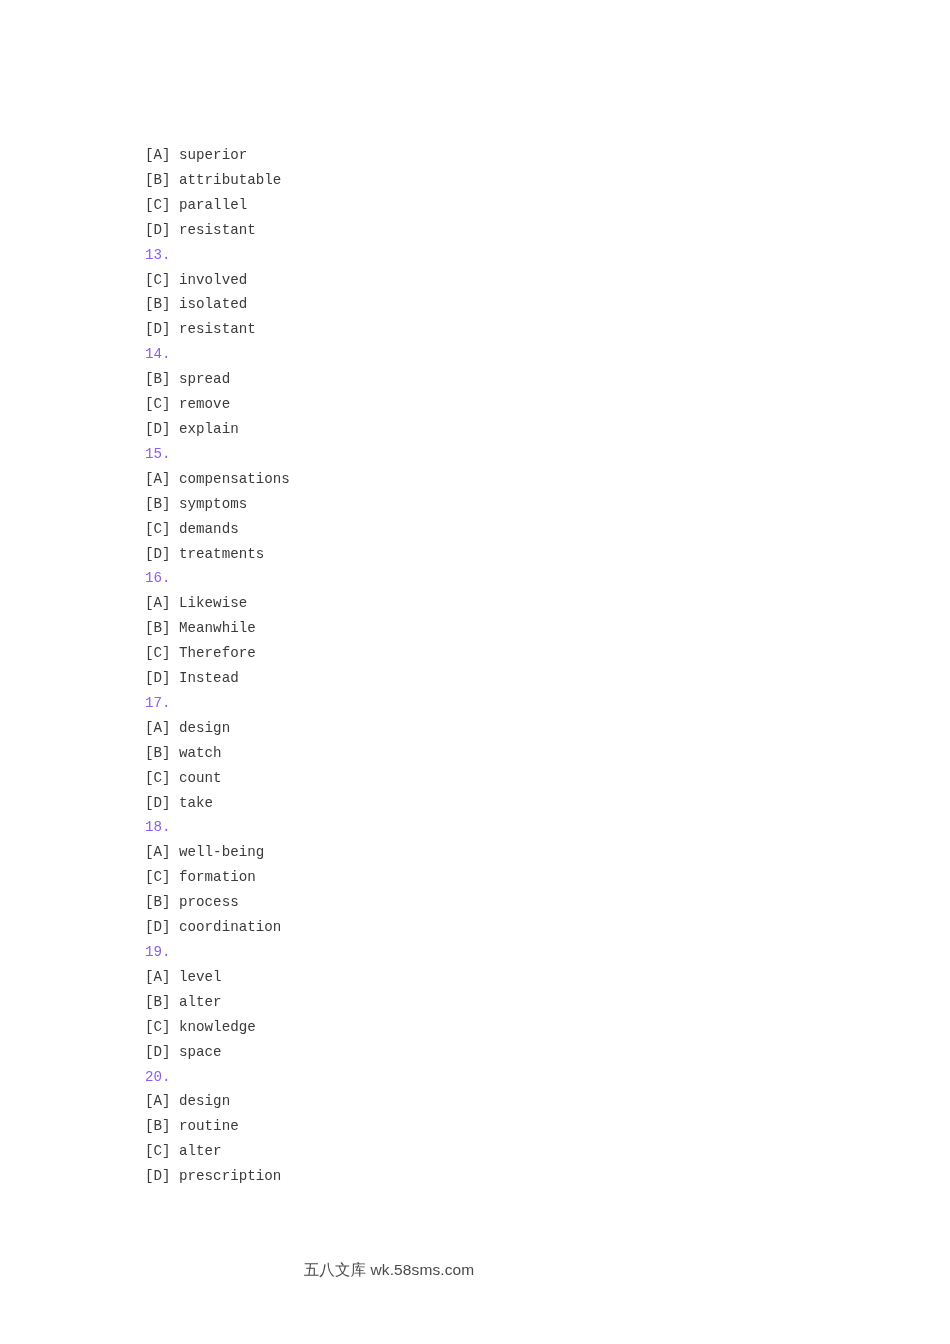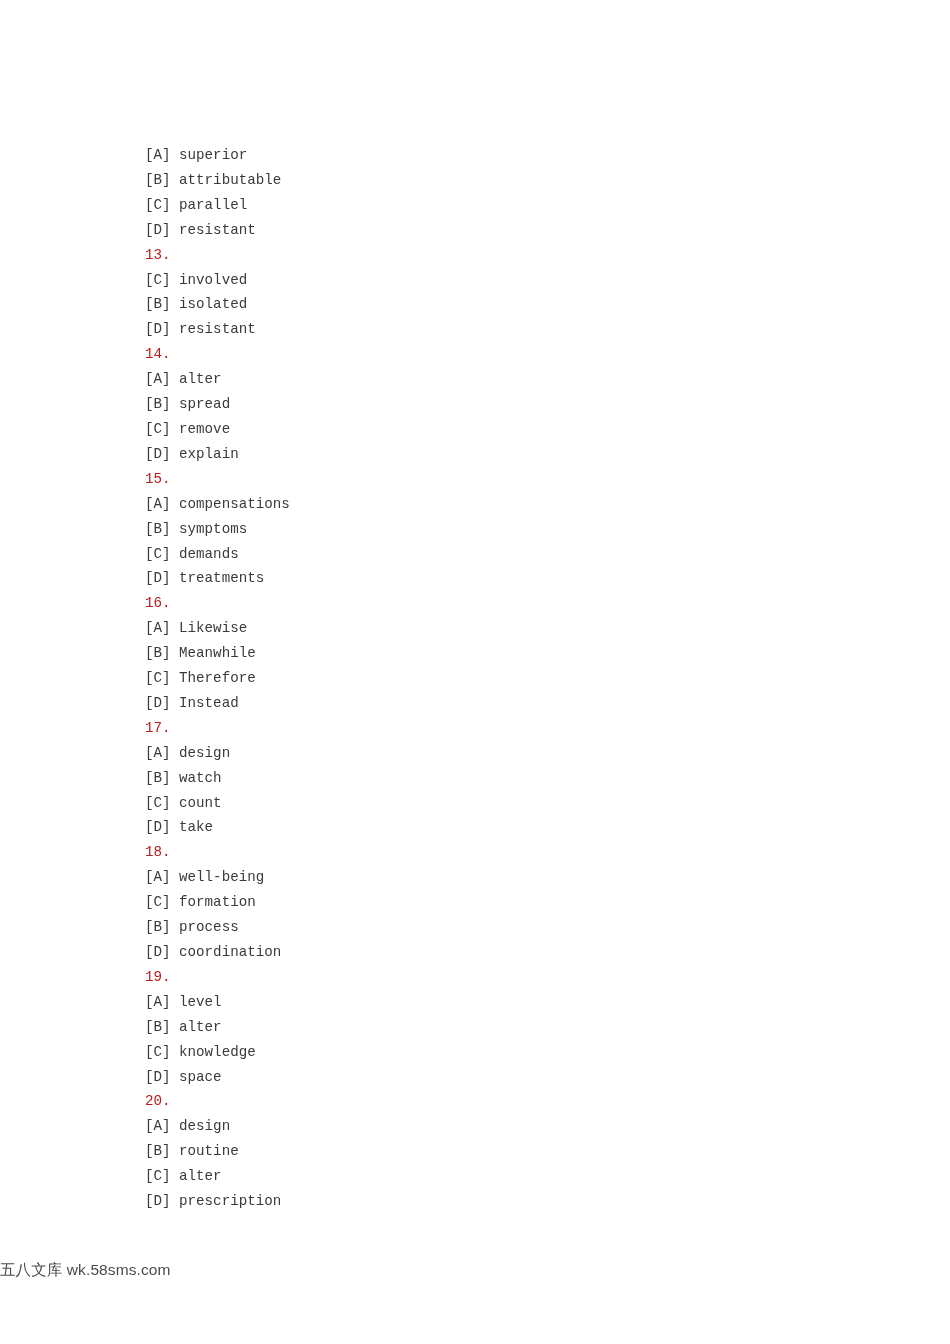--- a/index.html
+++ b/index.html
@@ -40,33 +40,34 @@
     font-size: 14.2px;
     line-height: 24.92px;
     height: 24.92px;
     color: #3a3a3a;
     white-space: pre;
     letter-spacing: 0px;
     margin: 0;
     padding: 0;
   }
   .line.qnum {
-    color: #b91c1c;
+    color: #8b5cf6;
   }
   .opt-tag {
     color: #3a3a3a;
   }
   .opt-text {
     color: #3a3a3a;
   }
   #watermark {
     position: absolute;
     left: 0;
     top: 1244px;
     width: 778px;
+    text-align: center;
     font-family: "Liberation Sans", "DejaVu Sans", sans-serif;
     font-size: 15.5px;
     line-height: 20px;
     color: #4a4a4a;
     white-space: pre;
     letter-spacing: 0.1px;
   }
   #watermark .wm-cn {
     font-family: "DejaVu Sans", "Liberation Sans", sans-serif;
     font-size: 15.5px;
@@ -89,21 +90,20 @@
         <div class="line"><span class="opt-tag">[D]</span><span> </span><span class="opt-text">resistant</span></div>
       </div>
       <div class="qgroup">
         <div class="line qnum">13.</div>
         <div class="line"><span class="opt-tag">[C]</span><span> </span><span class="opt-text">involved</span></div>
         <div class="line"><span class="opt-tag">[B]</span><span> </span><span class="opt-text">isolated</span></div>
         <div class="line"><span class="opt-tag">[D]</span><span> </span><span class="opt-text">resistant</span></div>
       </div>
       <div class="qgroup">
         <div class="line qnum">14.</div>
-        <div class="line"><span class="opt-tag">[A]</span><span> </span><span class="opt-text">alter</span></div>
         <div class="line"><span class="opt-tag">[B]</span><span> </span><span class="opt-text">spread</span></div>
         <div class="line"><span class="opt-tag">[C]</span><span> </span><span class="opt-text">remove</span></div>
         <div class="line"><span class="opt-tag">[D]</span><span> </span><span class="opt-text">explain</span></div>
       </div>
       <div class="qgroup">
         <div class="line qnum">15.</div>
         <div class="line"><span class="opt-tag">[A]</span><span> </span><span class="opt-text">compensations</span></div>
         <div class="line"><span class="opt-tag">[B]</span><span> </span><span class="opt-text">symptoms</span></div>
         <div class="line"><span class="opt-tag">[C]</span><span> </span><span class="opt-text">demands</span></div>
         <div class="line"><span class="opt-tag">[D]</span><span> </span><span class="opt-text">treatments</span></div>

